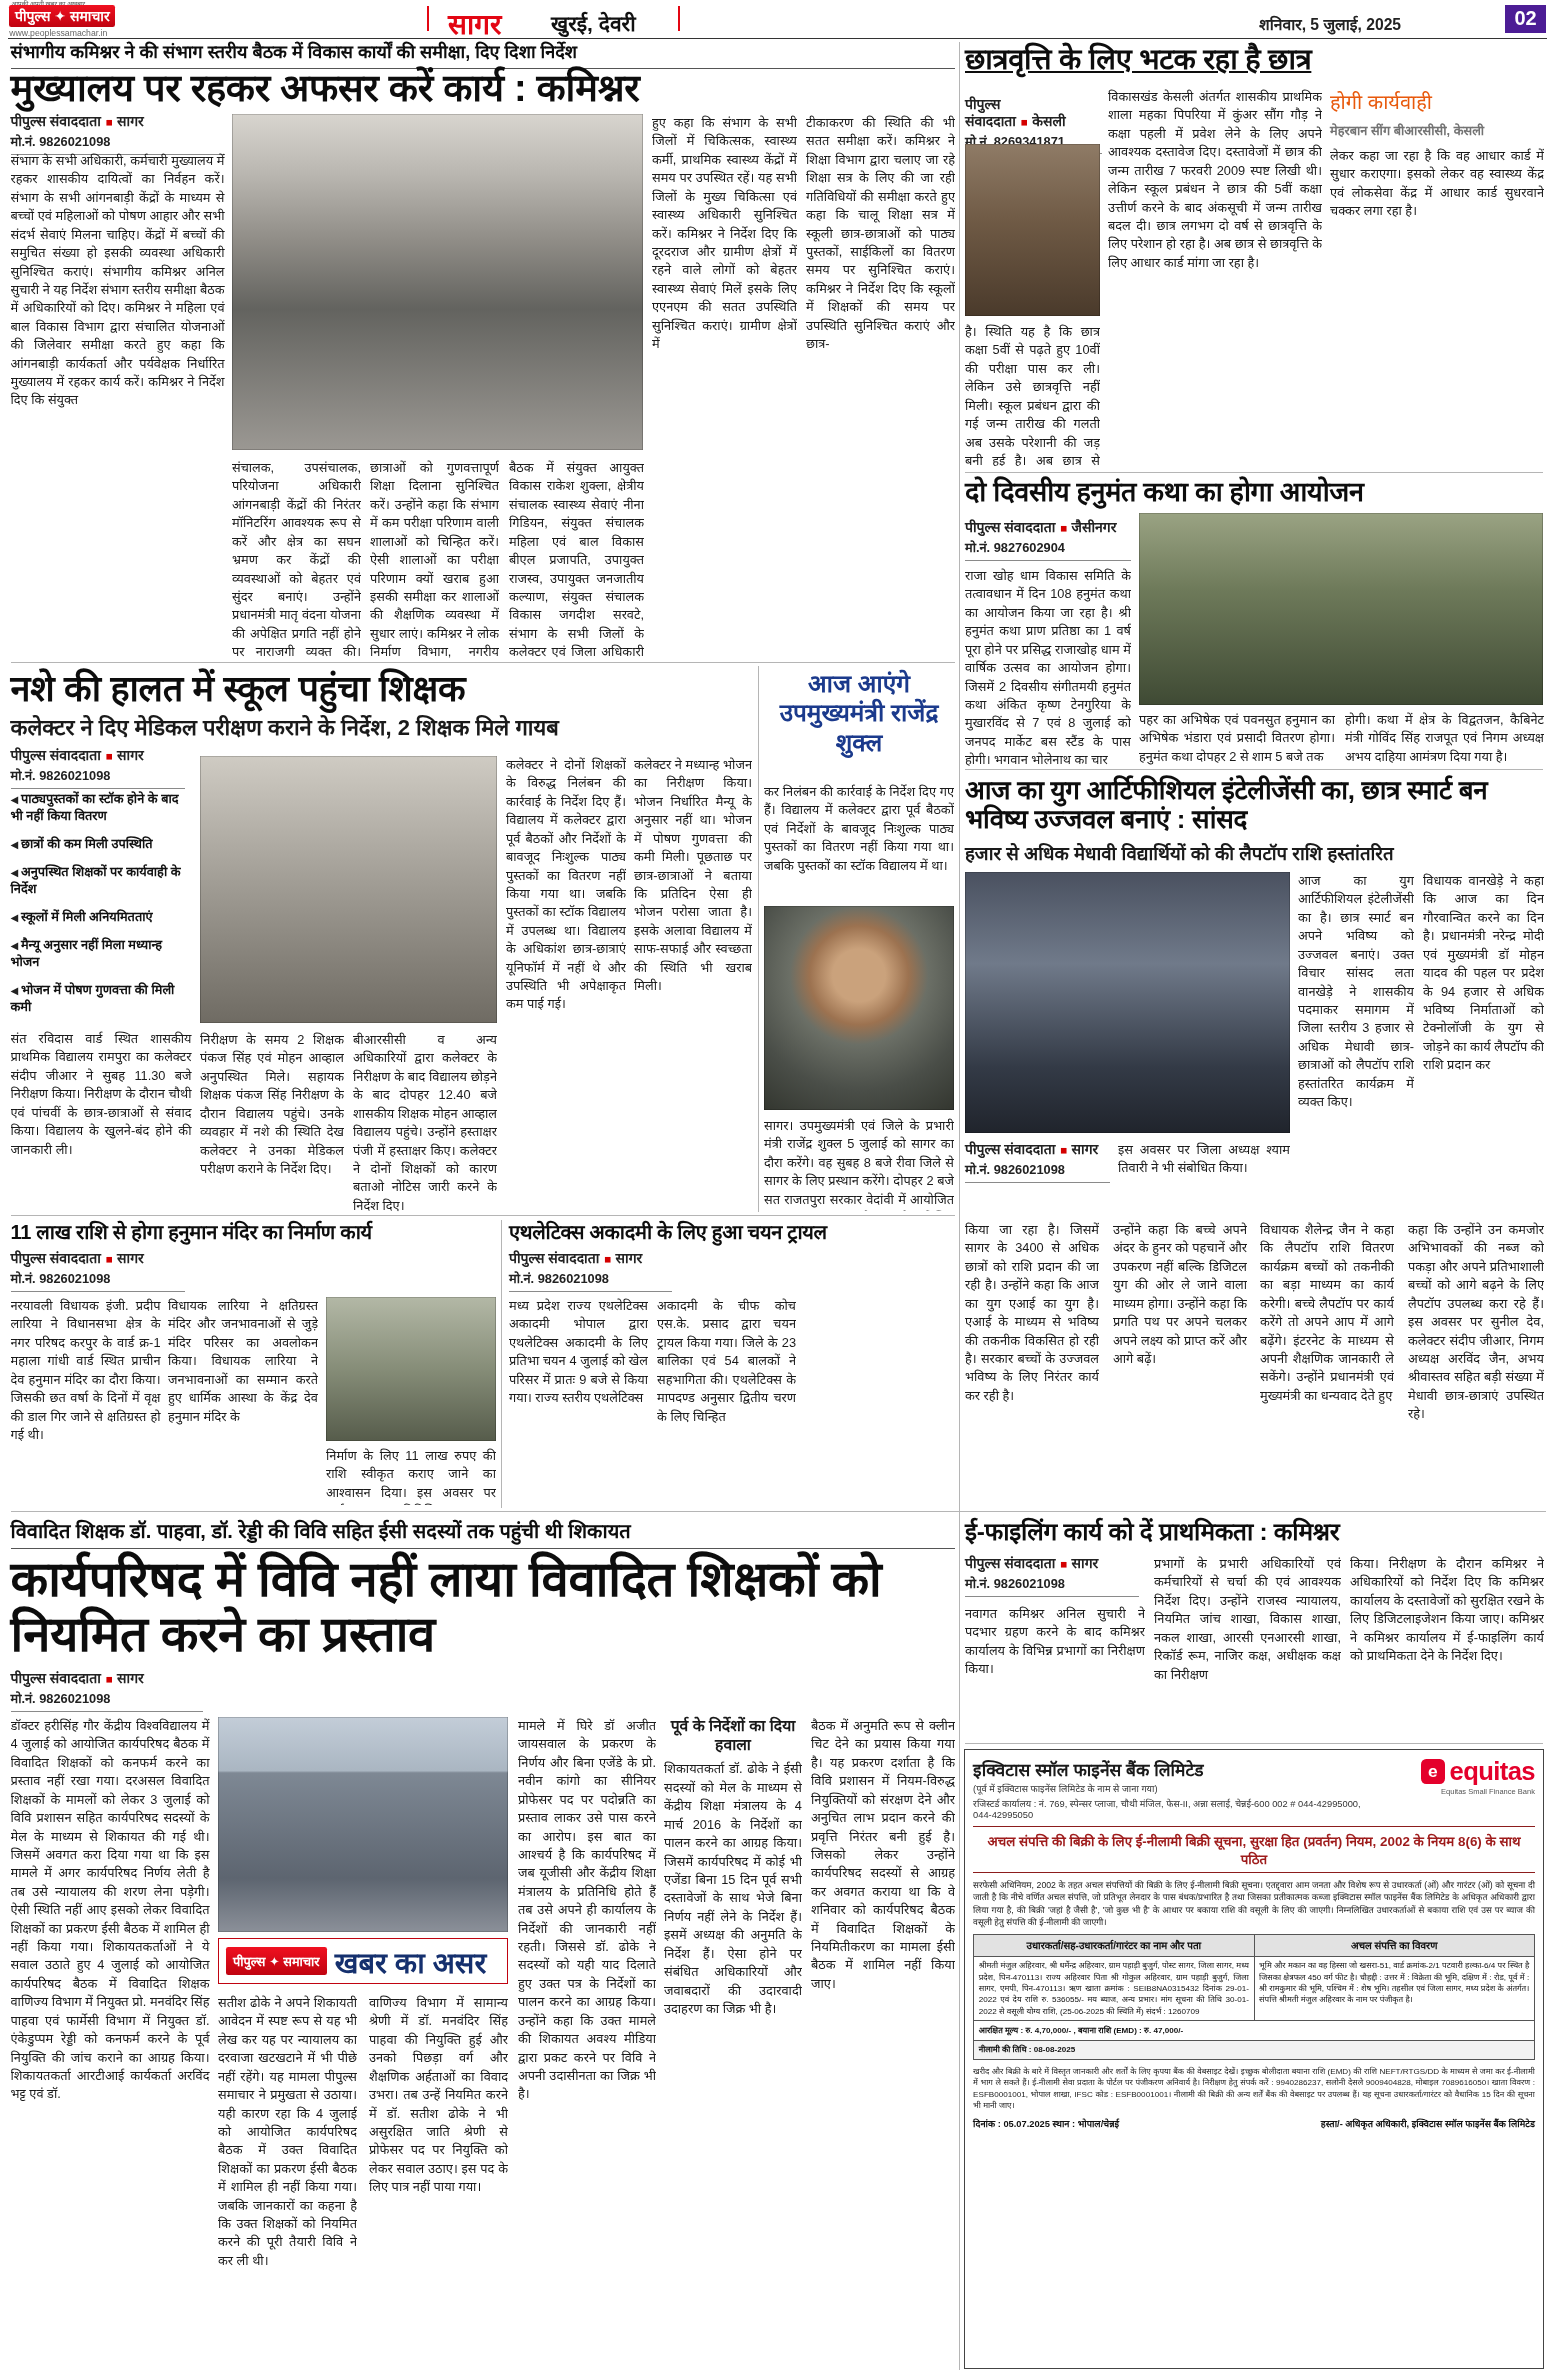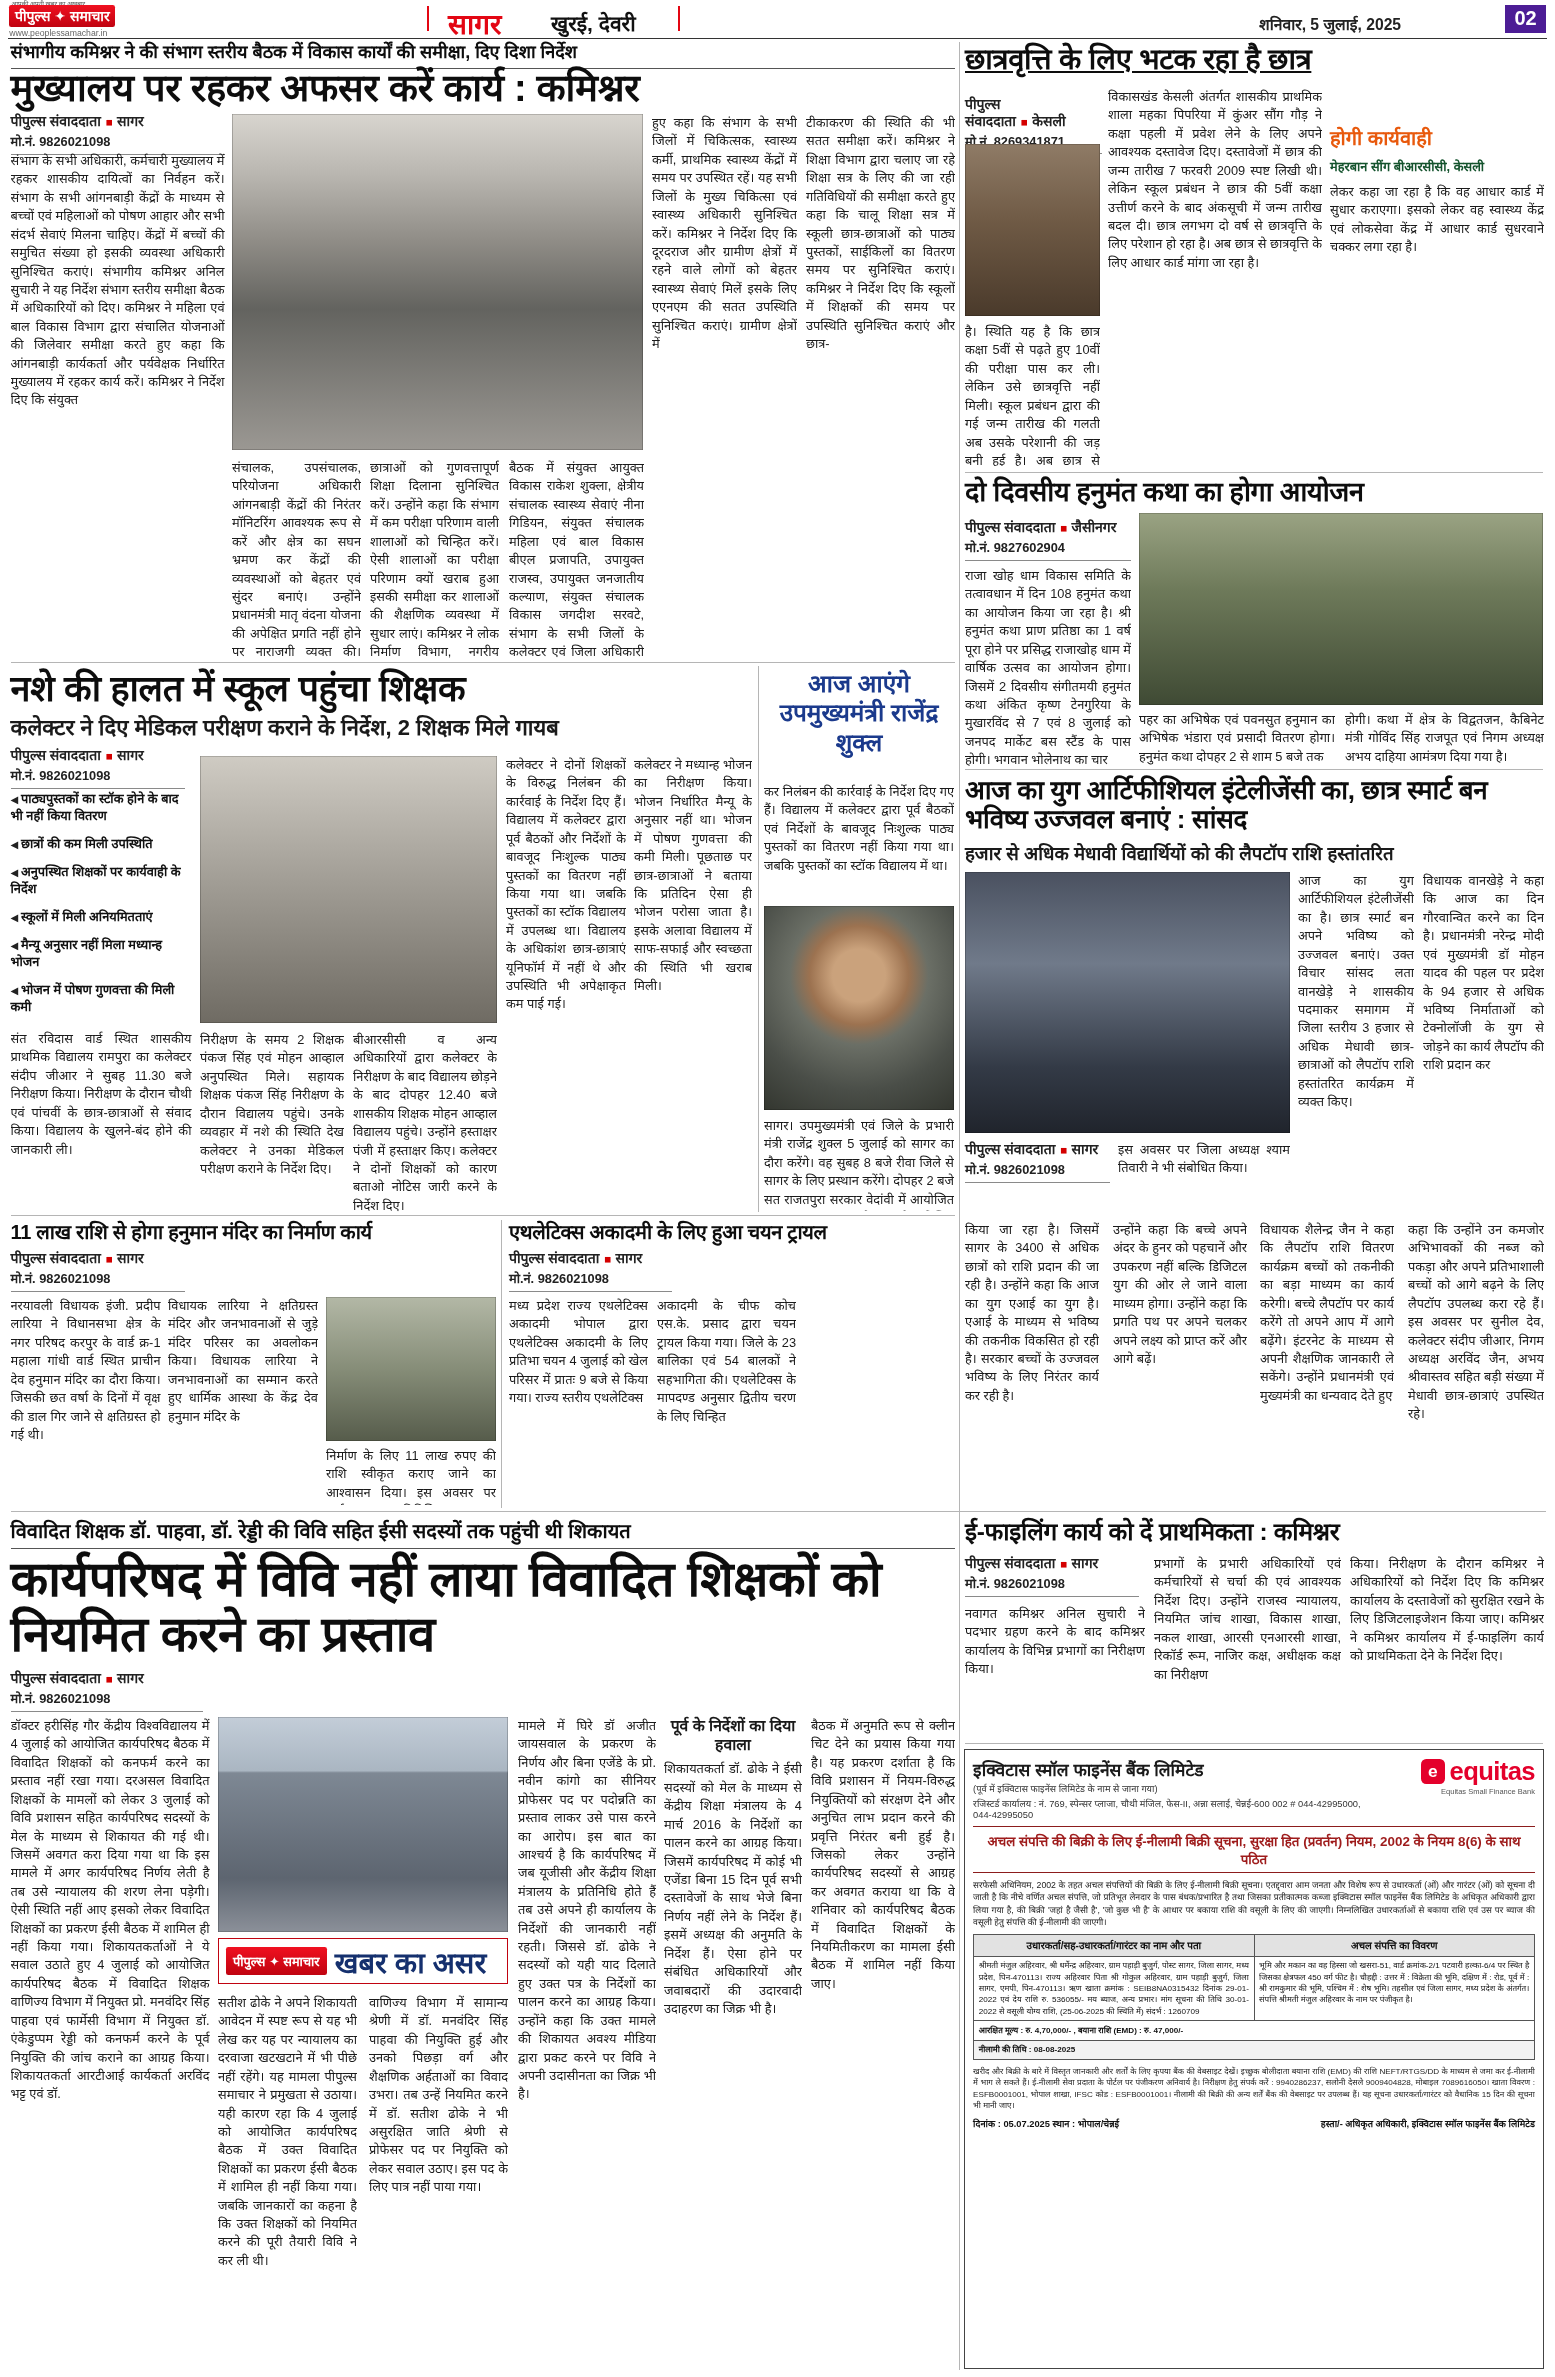--- a/index.html
+++ b/index.html
@@ -24,22 +24,22 @@
   .hdate{position:absolute;left:1259px;top:12.8px;font-size:15.7px;font-weight:bold;color:#222;}
   .pageno{position:absolute;left:1505px;top:4.6px;width:41px;height:28px;background:#4c1d95;color:#fff;font-size:20px;font-weight:bold;display:flex;align-items:center;justify-content:center;}
   .redbar{position:absolute;top:5.8px;width:2.3px;height:25.6px;background:#e30613;}
   
   .bullets{list-style:none;margin:0;padding:0;}
   .bullets li{font-size:12.8px;font-weight:bold;line-height:1.35;margin-bottom:10.5px;color:#111;}
   .bullets li::before{content:"◀ ";color:#222;font-size:10px;}
   
   .shukla-title{font-size:24.4px;font-weight:bold;color:#1b3a8c;text-align:center;line-height:1.2;}
   
-  .action-title{font-size:20px;font-weight:bold;color:#e8590c;margin-bottom:5.8px;margin-top:36px;}
-  .attribution{font-size:12.8px;font-weight:bold;color:#14532d;margin-top:4.6px;}
+  .action-title{font-size:20px;font-weight:normal;color:#e8590c;margin-bottom:5.8px;}
+  .attribution{font-size:12.8px;font-weight:bold;color:#737373;margin-top:4.6px;}
   
   .impact-badge{position:absolute;border:1.2px solid #c00310;display:flex;align-items:center;gap:8.1px;padding:4.6px 7px;box-sizing:border-box;background:#fff;}
   .impact-logo{background:linear-gradient(180deg,#f01020,#c00310);color:#fff;font-weight:bold;font-size:12.8px;padding:4.6px 7px;border-radius:2.3px;white-space:nowrap;}
   .impact-text{font-size:29px;font-weight:bold;color:#15306e;white-space:nowrap;}
   
   .ad-box{position:absolute;border:1.2px solid #444;box-sizing:border-box;padding:7px 8.1px;background:#fff;}
   .ad-head{display:flex;justify-content:space-between;align-items:flex-start;}
   .ad-bank{font-size:17.4px;font-weight:bold;color:#1a1a1a;}
   .ad-former{font-size:9.3px;color:#333;margin-top:1.2px;}
   .ad-addr{font-size:9.3px;color:#333;margin-top:2.3px;width:395px;}

